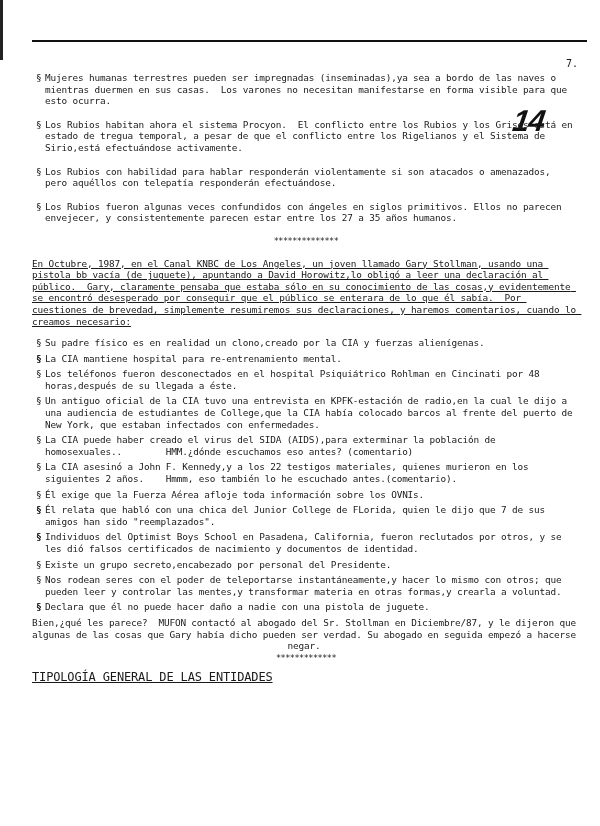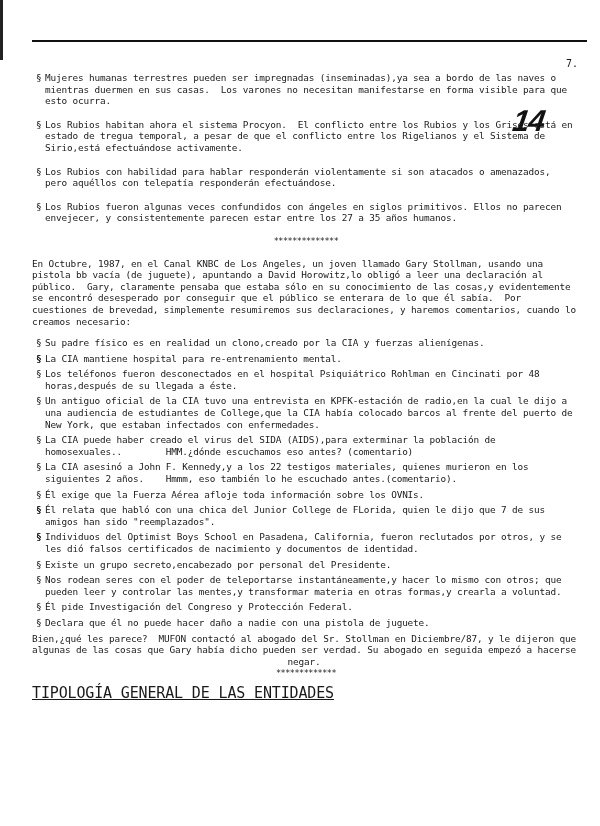--- a/index.html
+++ b/index.html
@@ -38,25 +38,25 @@
     }
     .bullet-list li .sect {
       position: absolute; left: 0; top: 0;
     }
     .first-group li { margin-bottom: 12px; }
     .second-group li { margin-bottom: 4px; }
     .stars {
       text-align: center; letter-spacing: -0.5px; font-size: 8.5px;
       margin: 6px 0 10px 0;
     }
-    .paragraph { white-space: pre-wrap; margin: 0 0 10px -4px; }
+    .paragraph { white-space: pre-wrap; margin: 0 0 10px -4px; text-decoration: underline; }
     .closing { white-space: pre-wrap; margin: 2px 0 0 -4px; text-align: center; }
     .stars2 { text-align: center; letter-spacing: -0.5px; font-size: 8.5px; margin: 1px 0 8px 0; }
     .heading {
-      margin-left: -4px; text-decoration: underline; font-size: 15px;
+      margin-left: -4px; text-decoration: underline; font-size: 12px;
     }
     .subline { margin-left: -4px; margin-top: 2px; }
   </style>
 </head>
 <body>
 
 <div class="left-edge"></div>
 <div class="top-rule"></div>
 <div class="page-number">7.</div>
 <div class="handwritten">14</div>
@@ -81,21 +81,21 @@
     <li><span class="sect">§</span><span>Un antiguo oficial de la CIA tuvo una entrevista en KPFK-estación de radio,en la cual le dijo a una audiencia de estudiantes de College,que la CIA había colocado barcos al frente del puerto de New York, que estaban infectados con enfermedades.</span></li>
     <li><span class="sect">§</span><span>La CIA puede haber creado el virus del SIDA (AIDS),para exterminar la población de homosexuales..        HMM.¿dónde escuchamos eso antes? (comentario)</span></li>
     <li><span class="sect">§</span><span>La CIA asesinó a John F. Kennedy,y a los 22 testigos materiales, quienes murieron en los siguientes 2 años.    Hmmm, eso también lo he escuchado antes.(comentario).</span></li>
     <li><span class="sect">§</span><span>Él exige que la Fuerza Aérea afloje toda información sobre los OVNIs.</span></li>
     <li><span class="sect">§</span></li>
     <li><span class="sect">§</span><span>Él relata que habló con una chica del Junior College de FLorida, quien le dijo que 7 de sus amigos han sido "reemplazados".</span></li>
     <li><span class="sect">§</span></li>
     <li><span class="sect">§</span><span>Individuos del Optimist Boys School en Pasadena, California, fueron reclutados por otros, y se les dió falsos certificados de nacimiento y documentos de identidad.</span></li>
     <li><span class="sect">§</span><span>Existe un grupo secreto,encabezado por personal del Presidente.</span></li>
     <li><span class="sect">§</span><span>Nos rodean seres con el poder de teleportarse instantáneamente,y hacer lo mismo con otros; que pueden leer y controlar las mentes,y transformar materia en otras formas,y crearla a voluntad.</span></li>
-    <li><span class="sect">§</span><span>Él pide Investigación del Congreso y Protección Federal.</span></li>
+    <li><span class="sect">§</span></li>
     <li><span class="sect">§</span><span>Declara que él no puede hacer daño a nadie con una pistola de juguete.</span></li>
   </ul>
 
   <p class="closing">Bien,¿qué les parece?  MUFON contactó al abogado del Sr. Stollman en Diciembre/87, y le dijeron que algunas de las cosas que Gary había dicho pueden ser verdad. Su abogado en seguida empezó a hacerse negar.</p>
 
   <div class="stars2">*************</div>
 
   <div class="heading">TIPOLOGÍA GENERAL DE LAS ENTIDADES</div>
 </div>
 

